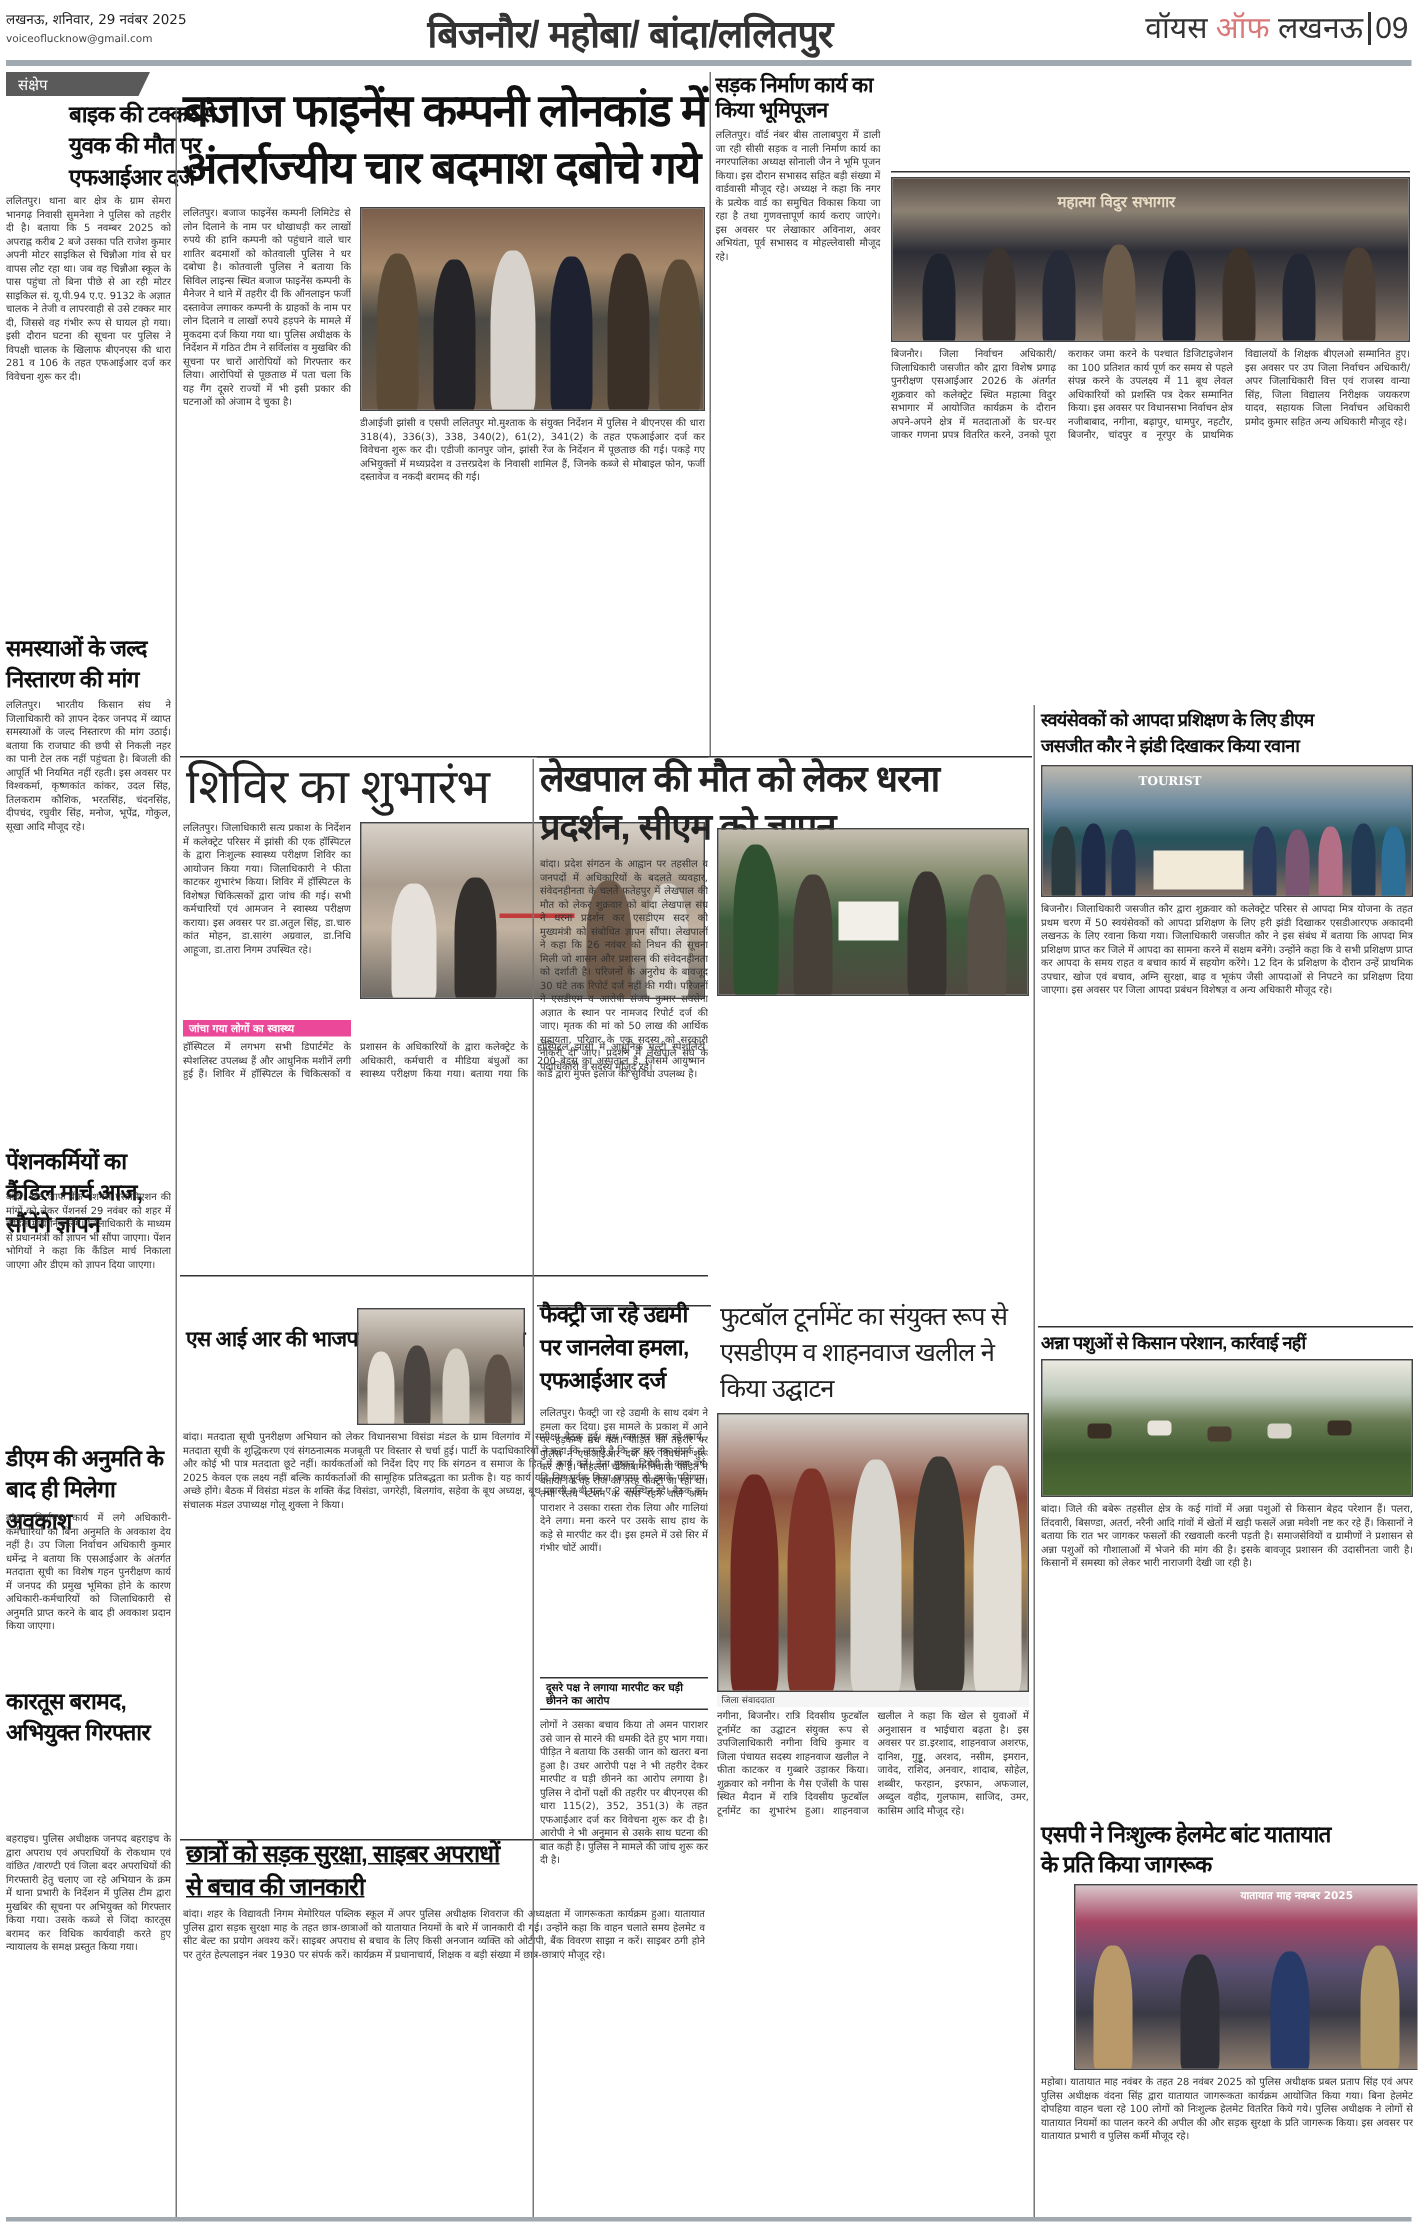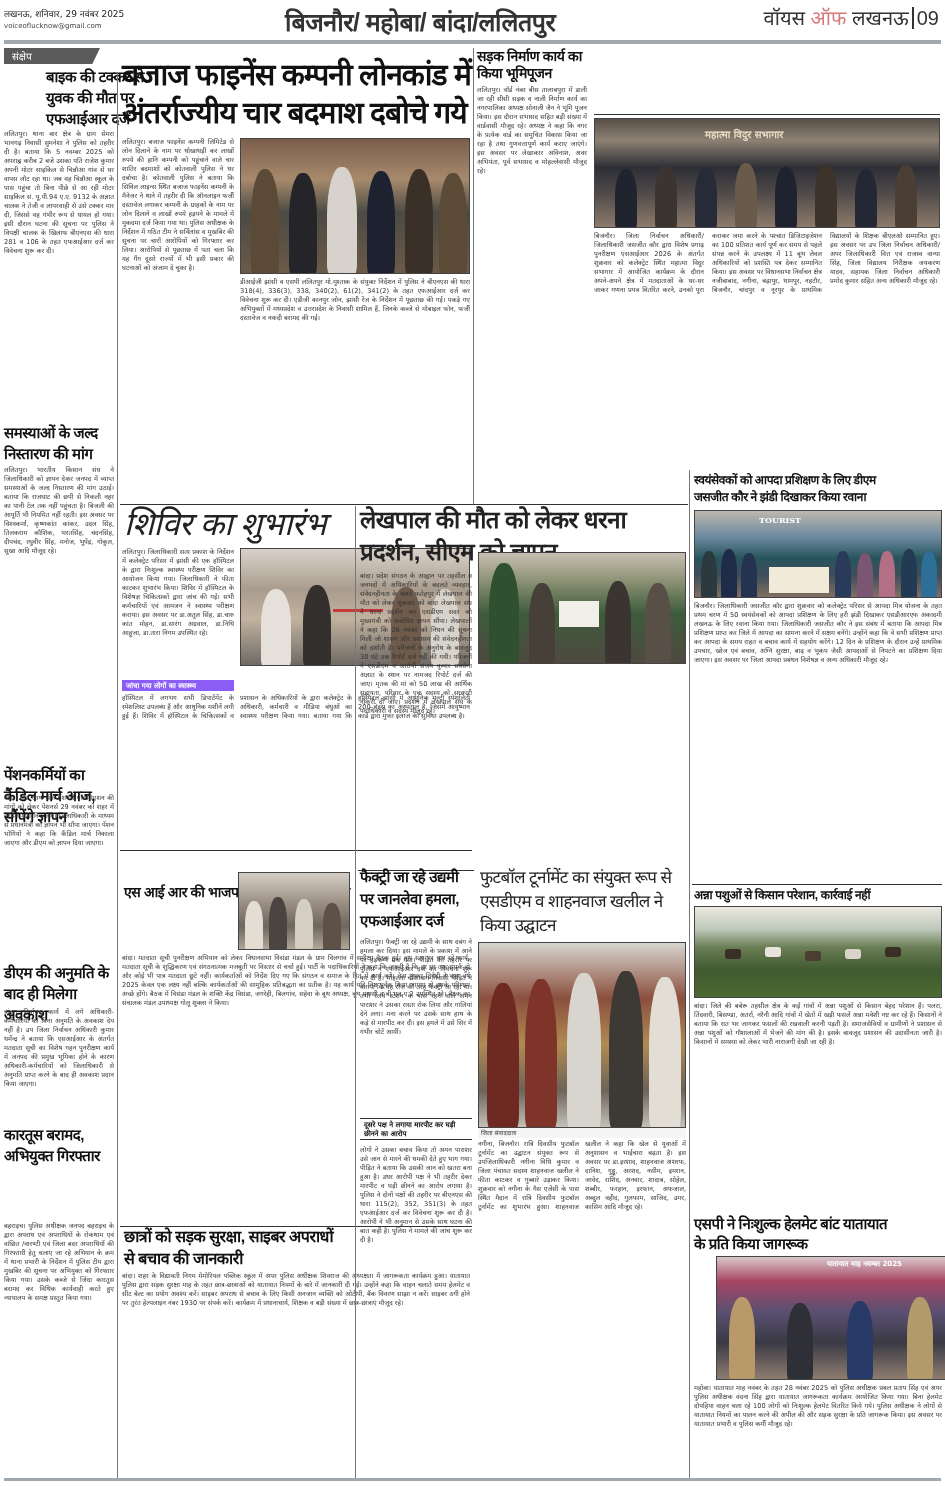--- a/index.html
+++ b/index.html
@@ -20,21 +20,21 @@
   .hline { position: absolute; height: 1px; background: #333; }
 
   .tag { position: absolute; left: 4px; top: 48px; width: 96px; height: 16px; background: #5a5a5a; color: #fff; font-size: 10px; padding: 1px 8px; clip-path: polygon(0 0, 100% 0, 92% 100%, 0 100%); }
 
   .h-side { position: absolute; font-weight: bold; color: #111; font-size: 15px; line-height: 21px; font-family: "Liberation Sans", sans-serif; letter-spacing: -0.4px; }
   .h-big { position: absolute; font-weight: bold; color: #111; font-family: "Liberation Sans", sans-serif; letter-spacing: -1px; }
   .h-light { position: absolute; color: #222; font-family: "Liberation Sans", sans-serif; letter-spacing: -0.6px; }
 
   .photo { position: absolute; overflow: hidden; border: 1px solid #444; }
   .caption-strip { position: absolute; background: #f5f5f5; font-size: 6px; color: #333; padding: 1px 3px; }
-  .subhead { position: absolute; background: #8b5cf6; color: #fff; font-size: 7px; padding: 1px 4px; font-weight: bold; }
+  .subhead { position: absolute; background: #ec4899; color: #fff; font-size: 7px; padding: 1px 4px; font-weight: bold; }
 
   .ph-police { background: linear-gradient(180deg, #7a5e4c 0%, #a78a6c 30%, #4b4a44 55%, #6b5a48 100%); }
   .ph-hall { background: linear-gradient(180deg, #5a4f48 0%, #8c8173 20%, #2d2e36 45%, #524c4a 70%, #8d7b6c 100%); }
   .ph-hospital { background: linear-gradient(180deg, #d9d2c9 0%, #a99c8e 35%, #c2b2a0 60%, #6f6a64 100%); }
   .ph-protest { background: linear-gradient(180deg, #c6bfb2 0%, #8d9275 25%, #3d5c3c 55%, #4f4940 100%); }
   .ph-bus { background: linear-gradient(180deg, #bdb8ae 0%, #6c8aa0 30%, #27545c 55%, #3e4e5a 75%, #826f63 100%); }
   .ph-football { background: linear-gradient(180deg, #d7d5cf 0%, #8b4f3e 30%, #b08a52 55%, #6c6359 80%, #c5c1b7 100%); }
   .ph-meeting { background: linear-gradient(180deg, #d6cfc6 0%, #9a8e82 40%, #6d665d 70%, #b2a798 100%); }
   .ph-field { background: linear-gradient(180deg, #ece9e1 0%, #bcc7b9 25%, #6a7d55 45%, #3f5a2e 70%, #4c6a34 100%); }
   .ph-helmet { background: linear-gradient(180deg, #d9c7cb 0%, #a64564 20%, #5a5072 45%, #3a3a45 70%, #8e7d6f 100%); }
@@ -108,21 +108,21 @@
   <div class="fig" style="left:100px; top:48px; width:22px; height:62px; background:#272b38;"></div>
   <div class="fig" style="left:140px; top:44px; width:22px; height:66px; background:#6a5a4a;"></div>
   <div class="fig" style="left:180px; top:48px; width:22px; height:62px; background:#1f2330;"></div>
   <div class="fig" style="left:220px; top:46px; width:22px; height:64px; background:#3d332a;"></div>
   <div class="fig" style="left:260px; top:50px; width:22px; height:60px; background:#242834;"></div>
   <div class="fig" style="left:300px; top:46px; width:22px; height:64px; background:#4a3e35;"></div>
 </div>
 <div class="col" style="left:594px; top:232px; width:346px; height:232px; column-count:3; column-gap:8px;">बिजनौर। जिला निर्वाचन अधिकारी/जिलाधिकारी जसजीत कौर द्वारा विशेष प्रगाढ़ पुनरीक्षण एसआईआर 2026 के अंतर्गत शुक्रवार को कलेक्ट्रेट स्थित महात्मा विदुर सभागार में आयोजित कार्यक्रम के दौरान अपने-अपने क्षेत्र में मतदाताओं के घर-घर जाकर गणना प्रपत्र वितरित करने, उनको पूरा कराकर जमा करने के पश्चात डिजिटाइजेशन का 100 प्रतिशत कार्य पूर्ण कर समय से पहले संपन्न करने के उपलक्ष्य में 11 बूथ लेवल अधिकारियों को प्रशस्ति पत्र देकर सम्मानित किया। इस अवसर पर विधानसभा निर्वाचन क्षेत्र नजीबाबाद, नगीना, बढ़ापुर, धामपुर, नहटौर, बिजनौर, चांदपुर व नूरपुर के प्राथमिक विद्यालयों के शिक्षक बीएलओ सम्मानित हुए। इस अवसर पर उप जिला निर्वाचन अधिकारी/अपर जिलाधिकारी वित्त एवं राजस्व वान्या सिंह, जिला विद्यालय निरीक्षक जयकरण यादव, सहायक जिला निर्वाचन अधिकारी प्रमोद कुमार सहित अन्य अधिकारी मौजूद रहे।</div>
 
 <div class="hline" style="left:120px; top:504px; width:352px;"></div>
-<div class="h-light" style="left:124px; top:504px; width:346px; font-size:32px; line-height:40px;font-style:italic;">शिविर का शुभारंभ</div>
+<div class="h-light" style="left:124px; top:504px; width:346px; font-size:32px; line-height:40px;">शिविर का शुभारंभ</div>
 <div class="col" style="left:122px; top:548px; width:112px; height:126px;">ललितपुर। जिलाधिकारी सत्य प्रकाश के निर्देशन में कलेक्ट्रेट परिसर में झांसी की एक हॉस्पिटल के द्वारा निःशुल्क स्वास्थ्य परीक्षण शिविर का आयोजन किया गया। जिलाधिकारी ने फीता काटकर शुभारंभ किया। शिविर में हॉस्पिटल के विशेषज्ञ चिकित्सकों द्वारा जांच की गई। सभी कर्मचारियों एवं आमजन ने स्वास्थ्य परीक्षण कराया। इस अवसर पर डा.अतुल सिंह, डा.चारु कांत मोहन, डा.सारंग अग्रवाल, डा.निधि आहूजा, डा.तारा निगम उपस्थित रहे।</div>
 <div class="photo ph-hospital" style="left:240px; top:548px; width:230px; height:118px;">
   <div class="fig" style="left:20px; top:40px; width:30px; height:78px; background:#e5e1da;"></div>
   <div class="fig" style="left:62px; top:36px; width:28px; height:82px; background:#33302d;"></div>
   <div style="position:absolute; left:92px; top:60px; width:50px; height:3px; background:#c23b3b;"></div>
   <div class="fig" style="left:150px; top:38px; width:30px; height:80px; background:#6f5b4b;"></div>
   <div class="fig" style="left:190px; top:40px; width:28px; height:78px; background:#d8d4cc;"></div>
 </div>
 <div class="subhead" style="left:122px; top:680px; width:112px;">जांचा गया लोगों का स्वास्थ्य</div>
 <div class="col" style="left:122px; top:694px; width:348px; height:124px; column-count:3; column-gap:6px;">हॉस्पिटल में लगभग सभी डिपार्टमेंट के स्पेशलिस्ट उपलब्ध हैं और आधुनिक मशीनें लगी हुई हैं। शिविर में हॉस्पिटल के चिकित्सकों व प्रशासन के अधिकारियों के द्वारा कलेक्ट्रेट के अधिकारी, कर्मचारी व मीडिया बंधुओं का स्वास्थ्य परीक्षण किया गया। बताया गया कि हॉस्पिटल झांसी में आधुनिक मल्टी स्पेशलिटी 200 बेड्स का अस्पताल है, जिसमें आयुष्मान कार्ड द्वारा मुफ्त इलाज की सुविधा उपलब्ध है।</div>
@@ -132,21 +132,21 @@
 <div class="photo ph-meeting" style="left:238px; top:872px; width:112px; height:78px;">
   <div class="fig" style="left:6px; top:28px; width:18px; height:50px; background:#e3ddd3;"></div>
   <div class="fig" style="left:30px; top:24px; width:18px; height:54px; background:#4a4540;"></div>
   <div class="fig" style="left:56px; top:26px; width:18px; height:52px; background:#d5cfc3;"></div>
   <div class="fig" style="left:84px; top:30px; width:18px; height:48px; background:#5e5248;"></div>
 </div>
 <div class="col" style="left:122px; top:872px; width:112px; height:78px;"></div>
 <div class="col" style="left:122px; top:954px; width:348px; height:268px;">बांदा। मतदाता सूची पुनरीक्षण अभियान को लेकर विधानसभा विसंडा मंडल के ग्राम विलगांव में समीक्षा बैठक हुई। बूथ स्तर पर चल रहे कार्य, मतदाता सूची के शुद्धिकरण एवं संगठनात्मक मजबूती पर विस्तार से चर्चा हुई। पार्टी के पदाधिकारियों ने कहा कि जरूरी है कि हर घर तक संपर्क हो और कोई भी पात्र मतदाता छूटे नहीं। कार्यकर्ताओं को निर्देश दिए गए कि संगठन व समाज के हित में कार्य करें। नेता पुष्कर द्विवेदी ने कहा वर्ष 2025 केवल एक लक्ष्य नहीं बल्कि कार्यकर्ताओं की सामूहिक प्रतिबद्धता का प्रतीक है। यह कार्य यदि निष्ठ पूर्वक किया जाएगा तो इसके परिणाम अच्छे होंगे। बैठक में विसंडा मंडल के शक्ति केंद्र विसंडा, जगरेही, बिलगांव, सहेवा के बूथ अध्यक्ष, बूथ प्रवासी व बी एल ए 2 उपस्थित रहे। बैठक का संचालक मंडल उपाध्यक्ष गोलू शुक्ला ने किया।</div>
 
 <div class="hline" style="left:120px; top:1226px; width:352px;"></div>
-<div class="h-big" style="left:124px; top:1226px; width:346px; font-size:16px; line-height:22px; letter-spacing:-0.5px;">
+<div class="h-big" style="left:124px; top:1226px; width:346px; font-size:16px; line-height:22px; letter-spacing:-0.5px;text-decoration:underline;">
   <div>छात्रों को सड़क सुरक्षा, साइबर अपराधों</div>
   <div>से बचाव की जानकारी</div>
 </div>
 <div class="col" style="left:122px; top:1272px; width:348px; height:204px;">बांदा। शहर के विद्यावती निगम मेमोरियल पब्लिक स्कूल में अपर पुलिस अधीक्षक शिवराज की अध्यक्षता में जागरूकता कार्यक्रम हुआ। यातायात पुलिस द्वारा सड़क सुरक्षा माह के तहत छात्र-छात्राओं को यातायात नियमों के बारे में जानकारी दी गई। उन्होंने कहा कि वाहन चलाते समय हेलमेट व सीट बेल्ट का प्रयोग अवश्य करें। साइबर अपराध से बचाव के लिए किसी अनजान व्यक्ति को ओटीपी, बैंक विवरण साझा न करें। साइबर ठगी होने पर तुरंत हेल्पलाइन नंबर 1930 पर संपर्क करें। कार्यक्रम में प्रधानाचार्य, शिक्षक व बड़ी संख्या में छात्र-छात्राएं मौजूद रहे।</div>
 
 <div class="vline" style="left:355px; top:506px; height:972px;"></div>
 
 <div class="hline" style="left:358px; top:504px; width:330px;"></div>
 <div class="h-light" style="left:360px; top:504px; width:330px; font-size:24px; line-height:32px; font-weight:bold;">
   <div>लेखपाल की मौत को लेकर धरना</div>

